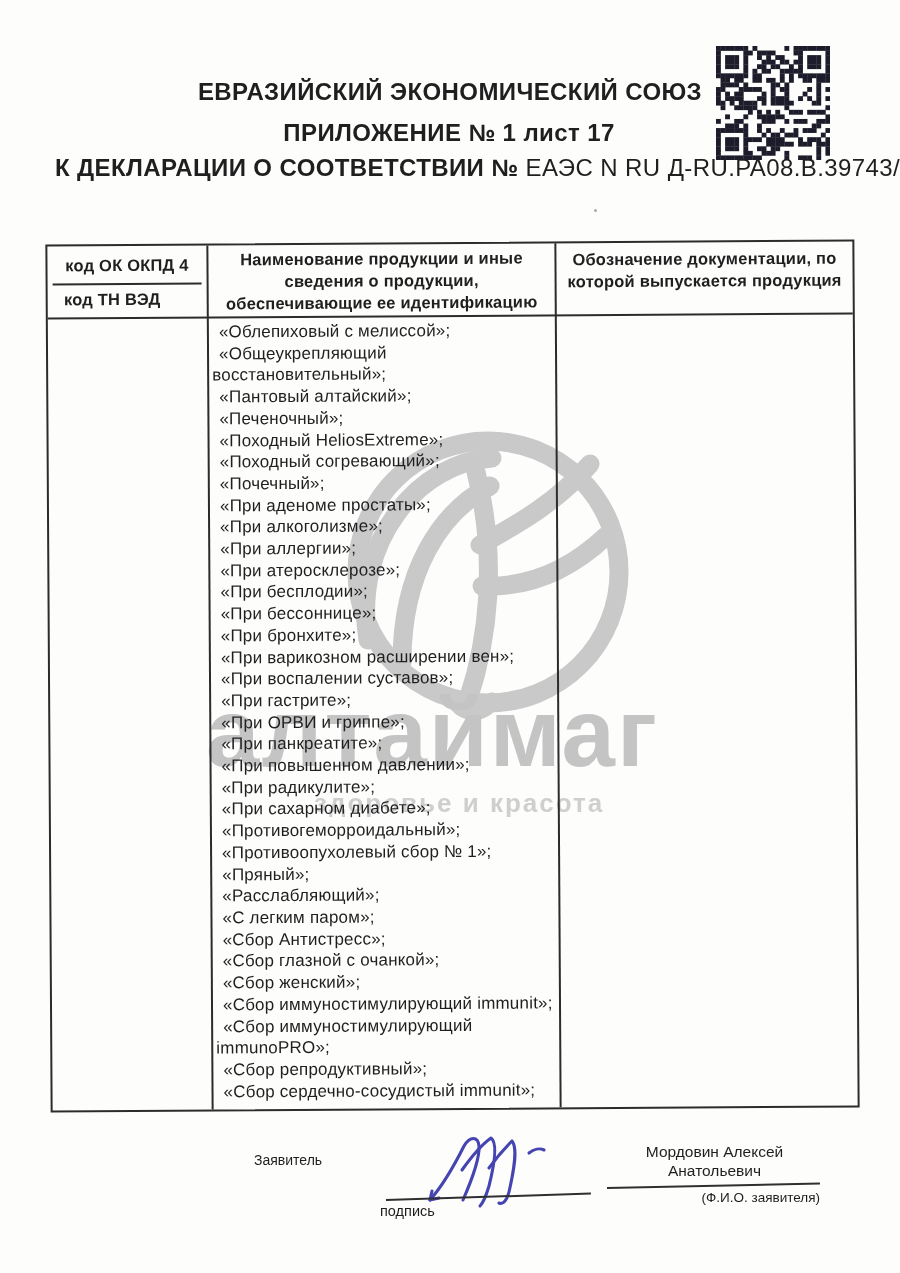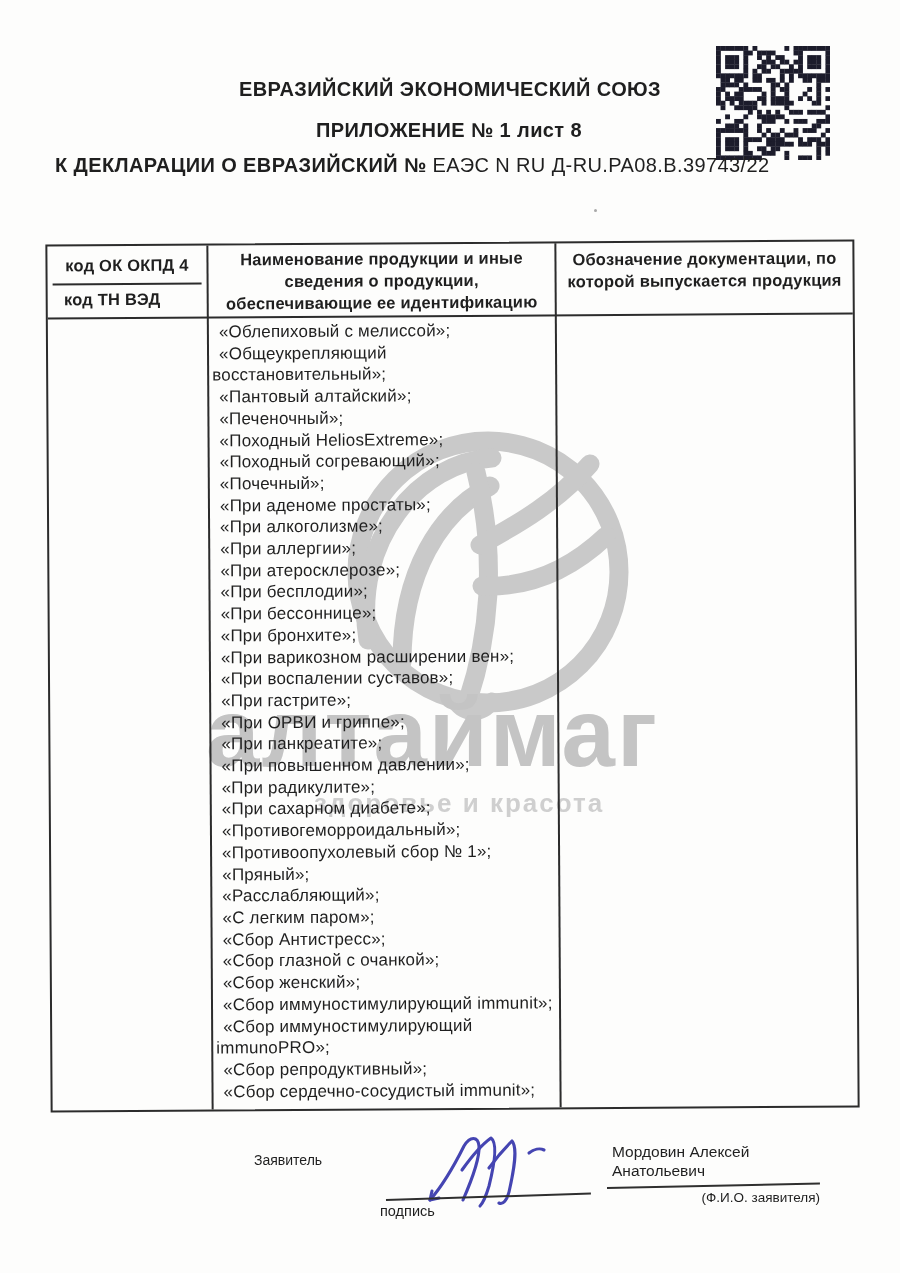--- a/index.html
+++ b/index.html
@@ -3,21 +3,21 @@
 <meta charset="utf-8">
 <style>
   html,body{margin:0;padding:0}
   body{
     width:900px;height:1273px;position:relative;overflow:hidden;
     background:#fdfdfc;color:#1f1f1f;
     font-family:"Liberation Sans", sans-serif;
   }
 
   
-  .hline{position:absolute;font-weight:bold;white-space:nowrap;letter-spacing:.4px;font-size:20px;z-index:3}
+  .hline{position:absolute;font-weight:bold;white-space:nowrap;letter-spacing:.4px;font-size:24px;z-index:3}
   .hline.center{transform:translateX(-50%)}
   #decl-number{font-weight:normal}
 
   
   #qr-wrap{position:absolute;left:716px;top:46px;width:114px;height:114px;z-index:2}
 
   
   #watermark{position:absolute;left:0;top:0;width:900px;height:1273px;z-index:0}
   #watermark path, #watermark circle{fill:none;stroke:#c9c9c9;stroke-linecap:round}
   #wm-title{fill:#c4c4c4;font-weight:bold;letter-spacing:2px;font-size:96px}
@@ -43,21 +43,21 @@
   .pline{font-size:17px;line-height:21.7px;padding-left:10px;white-space:nowrap;letter-spacing:.2px}
   .pline.cont{padding-left:3px}
 
   
   #applicant-label{position:absolute;left:254px;top:1152px;font-size:14px;z-index:2}
   #signature-svg{position:absolute;left:415px;top:1128px;width:150px;height:85px;z-index:2}
   #signature-svg path{fill:none;stroke:#4545b2;stroke-width:3.1;stroke-linecap:round;stroke-linejoin:round}
   #sig-line{position:absolute;left:386px;top:1199px;width:205px;height:0;border-top:2px solid #2f2f2f;
             transform:rotate(-1.8deg);transform-origin:left center;z-index:2}
   #sig-caption{position:absolute;left:380px;top:1203px;width:180px;text-align:left;font-size:14.5px;z-index:2}
-  #fio-name{position:absolute;left:612px;top:1143px;width:205px;font-size:15.5px;line-height:18.5px;z-index:2}
+  #fio-name{position:absolute;left:612px;top:1143px;width:205px;text-align:center;font-size:15.5px;line-height:18.5px;z-index:2}
   #fio-line{position:absolute;left:607px;top:1187px;width:213px;height:0;border-top:2px solid #2f2f2f;
             transform:rotate(-1.2deg);transform-origin:left center;z-index:2}
   #fio-caption{position:absolute;left:607px;top:1190px;width:213px;text-align:right;font-size:13.5px;z-index:2}
 
   #speck{position:absolute;left:594px;top:209px;width:3px;height:3px;border-radius:50%;background:#a9a9a9;z-index:1}
 </style>
 </head>
 <body>
 
 <svg id="watermark" viewBox="0 0 900 1273" xmlns="http://www.w3.org/2000/svg">
@@ -68,22 +68,22 @@
     <path d="M 468 700 C 488 640 498 560 476 472" stroke-width="19"></path>
     <path d="M 480 545 C 520 523 558 501 590 464" stroke-width="19"></path>
     <path d="M 482 586 C 530 588 570 570 606 536" stroke-width="19"></path>
     <path d="M 455 701 C 465 715 482 715 492 701" stroke-width="17"></path>
   </g>
   <text id="wm-title" x="206" y="766">алтаймаг</text>
   <text id="wm-sub" x="314" y="812">здоровье и красота</text>
 </svg>
 
 <div class="hline center" style="left:450px;top:78px">ЕВРАЗИЙСКИЙ ЭКОНОМИЧЕСКИЙ СОЮЗ</div>
-<div class="hline center" style="left:449px;top:119px">ПРИЛОЖЕНИЕ № 1 лист 8</div>
-<div class="hline" style="left:55px;top:154px"><span>К ДЕКЛАРАЦИИ О ЕВРАЗИЙСКИЙ № </span><span id="decl-number">ЕАЭС N RU Д-RU.PA08.B.39743/22</span></div>
+<div class="hline center" style="left:449px;top:119px">ПРИЛОЖЕНИЕ № 1 лист 17</div>
+<div class="hline" style="left:55px;top:154px"><span>К ДЕКЛАРАЦИИ О СООТВЕТСТВИИ № </span><span id="decl-number">ЕАЭС N RU Д-RU.PA08.B.39743/22</span></div>
 
 <div id="qr-wrap">
   <svg id="qr-svg" width="114" height="114" viewBox="0 0 114 114" xmlns="http://www.w3.org/2000/svg">
       <rect x="0.00" y="0.00" width="4.86" height="4.86" fill="#1c1c2b"></rect>
       <rect x="4.56" y="0.00" width="4.86" height="4.86" fill="#1c1c2b"></rect>
       <rect x="9.12" y="0.00" width="4.86" height="4.86" fill="#1c1c2b"></rect>
       <rect x="13.68" y="0.00" width="4.86" height="4.86" fill="#1c1c2b"></rect>
       <rect x="18.24" y="0.00" width="4.86" height="4.86" fill="#1c1c2b"></rect>
       <rect x="22.80" y="0.00" width="4.86" height="4.86" fill="#1c1c2b"></rect>
       <rect x="27.36" y="0.00" width="4.86" height="4.86" fill="#1c1c2b"></rect>

